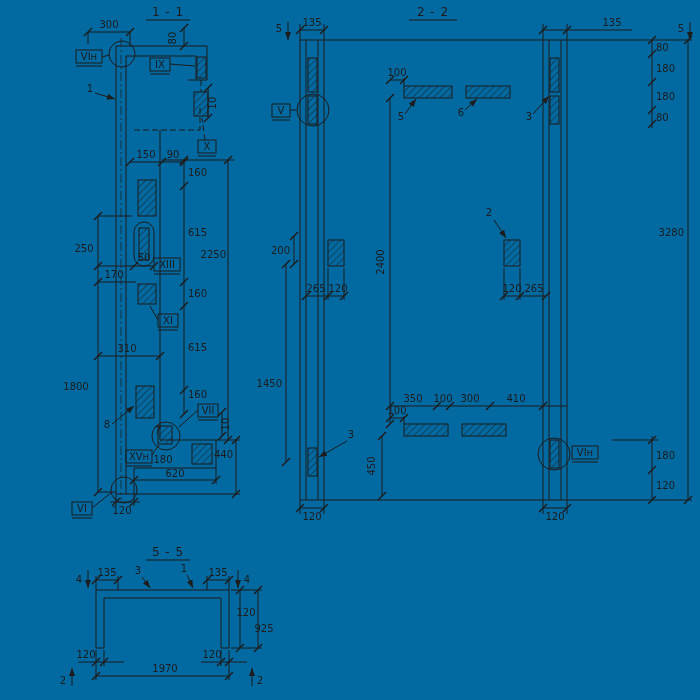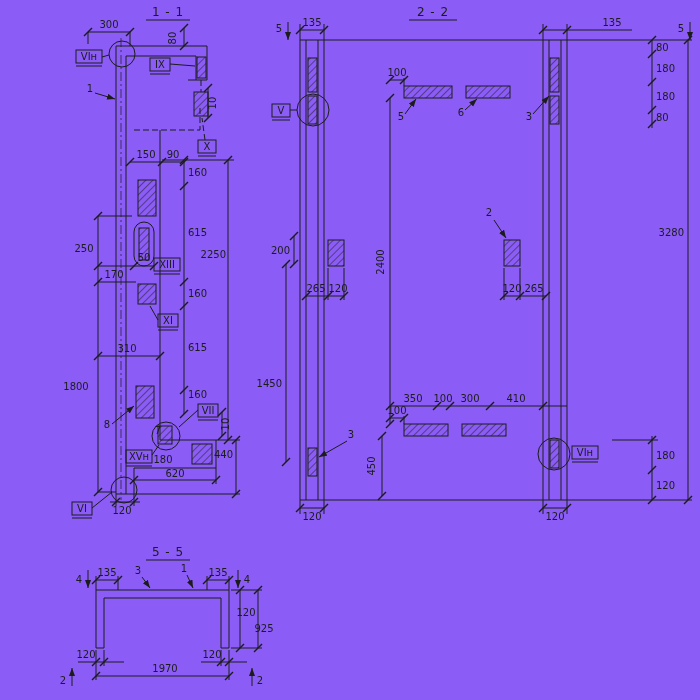--- a/index.html
+++ b/index.html
@@ -1,16 +1,16 @@
 <!DOCTYPE html>
 <html><head>
 <meta charset="utf-8">
 <style>
   html,body{margin:0;padding:0;background:#ffffff;}
-  .sheet{position:relative;width:700px;height:700px;background:#8b5cf6;overflow:hidden;}
+  .sheet{position:relative;width:700px;height:700px;background:#0369a1;overflow:hidden;}
   svg{font-family:"DejaVu Sans",sans-serif;}
   svg text{fill:#1c1c1c;stroke:none;font-size:10px;}
   svg text.t{font-size:12px;letter-spacing:1px;}
   svg line,svg rect,svg circle,svg path{stroke:#1c1c1c;fill:none;stroke-width:1;}
   svg rect.h{fill:url(#hatch);}
   svg .dash{stroke-dasharray:6 3;}
   svg .dd{stroke-dasharray:9 3 2 3;stroke-width:.7;}
   svg .tkp{stroke-width:1.4;}
   svg .ahp{fill:#1c1c1c;stroke:none;}
 </style>

